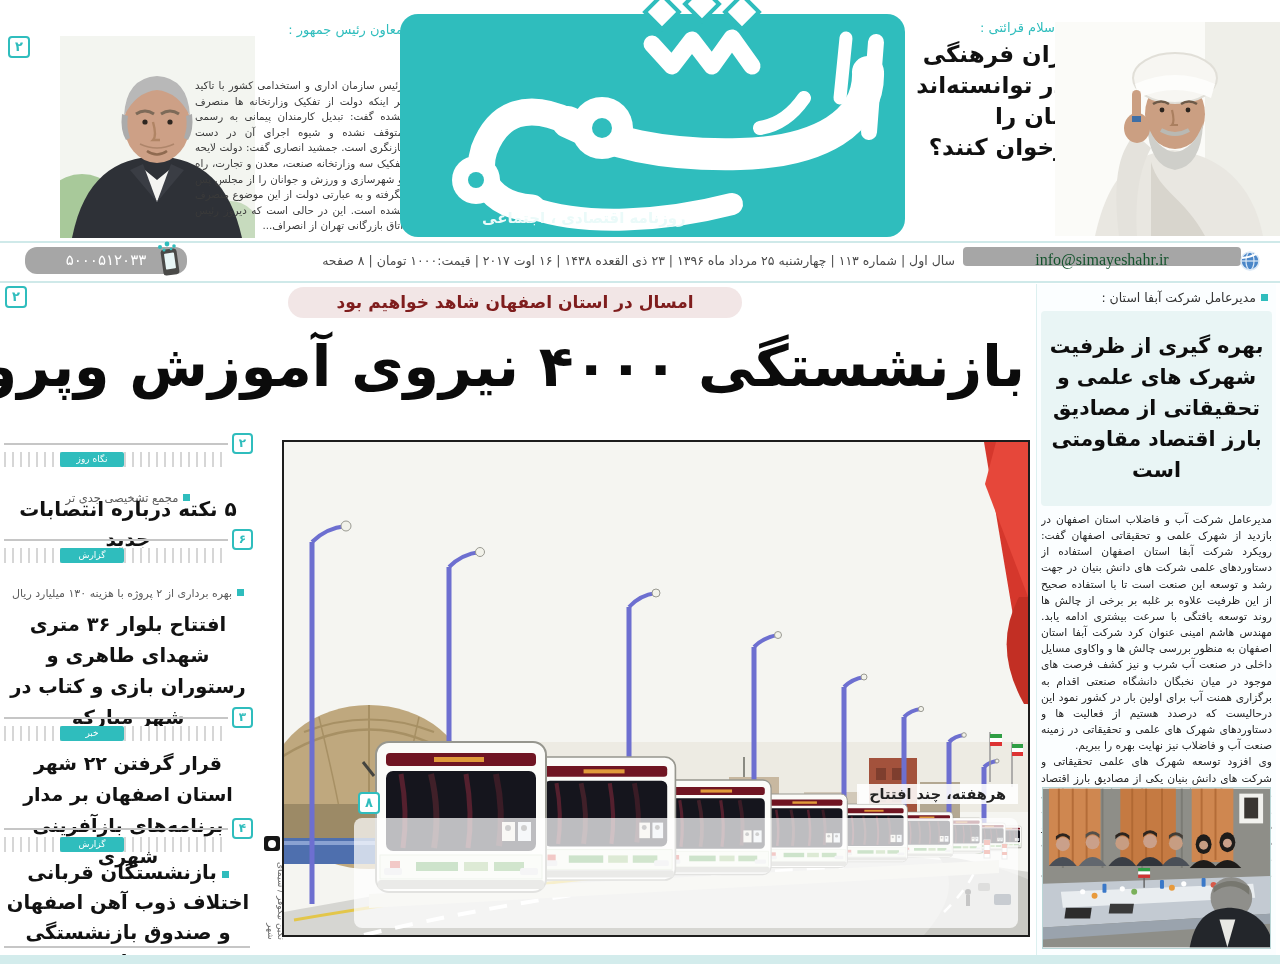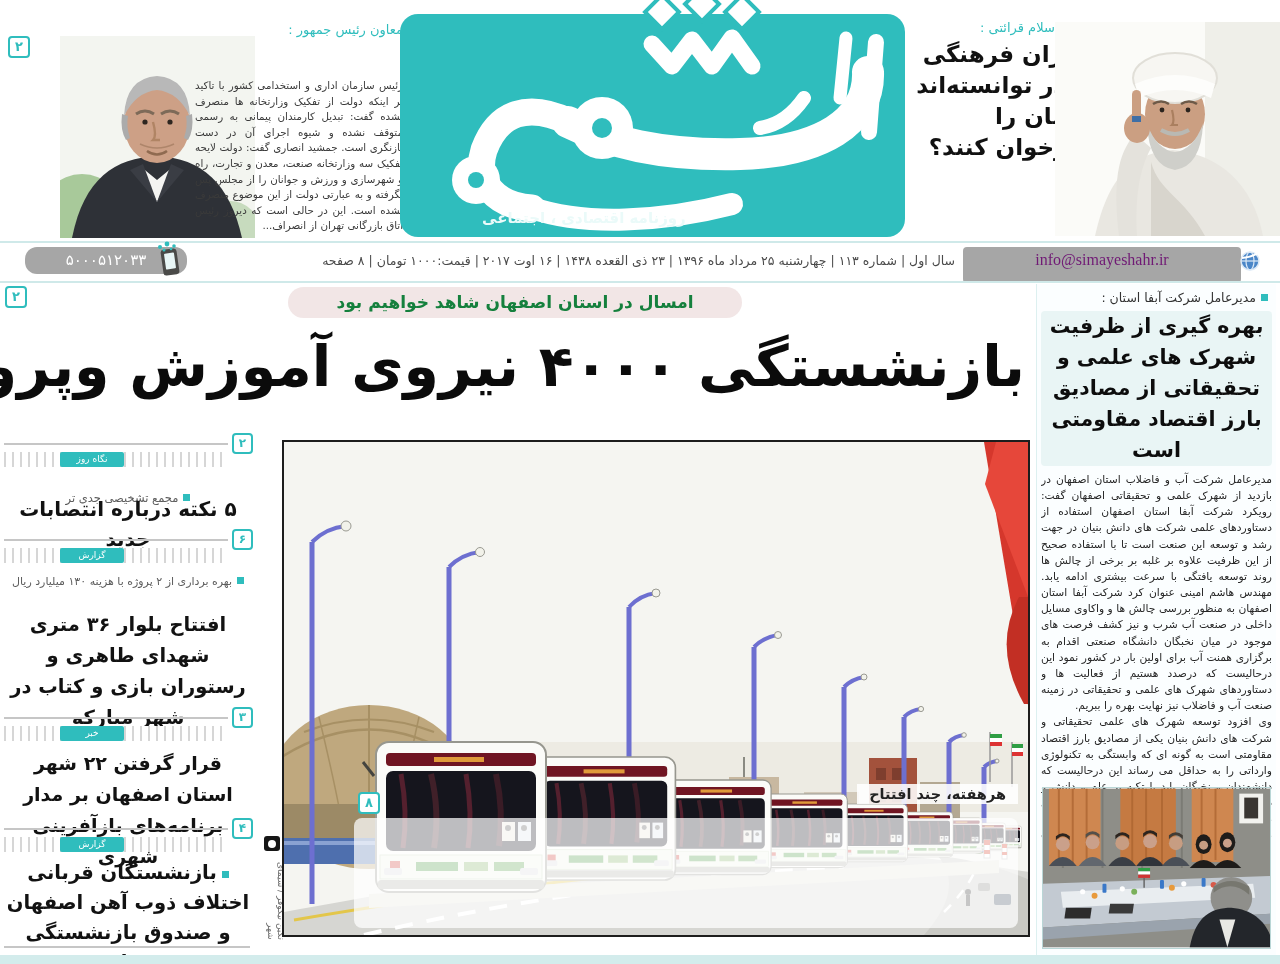--- a/index.html
+++ b/index.html
@@ -28,26 +28,26 @@
   .story-tr .kicker{position:absolute;top:0px;right:185px;color:var(--teal);font-size:13px;direction:rtl;white-space:nowrap;}
   .story-tr .hl{position:absolute;top:19px;left:0;width:205px;font-size:23px;line-height:31px;font-weight:bold;color:var(--ink);direction:rtl;text-align:right;}
   .story-tr .body{position:absolute;top:118px;left:0;width:208px;font-size:10.3px;line-height:15.6px;color:#3a3a3a;direction:rtl;text-align:justify;z-index:2;}
   .story-tr svg.portrait{position:absolute;right:0;top:2px;z-index:1;}
   
   .hair{position:absolute;left:0;width:1280px;height:2px;background:var(--hairline);}
   .smsbox{position:absolute;left:25px;top:247px;width:162px;height:27px;background:var(--bar-gray);
           color:#fff;font-size:15px;letter-spacing:2px;text-align:center;line-height:27px;border-radius:12px;}
   .phoneicon{position:absolute;left:152px;top:241px;width:34px;height:36px;}
   .dateline{position:absolute;left:210px;right:325px;top:253px;font-size:12.5px;color:#4a4a4a;direction:rtl;text-align:right;white-space:nowrap;overflow:hidden;}
-  .emailbox{position:absolute;left:963px;top:247px;width:278px;height:36px;background:var(--bar-gray);color:#701a75;
+  .emailbox{position:absolute;left:963px;top:247px;width:278px;height:19px;background:var(--bar-gray);color:#14532d;
             font-family:"Liberation Serif",serif;font-size:16px;text-align:center;line-height:26px;border-radius:4px;}
   .globeicon{position:absolute;left:1238px;top:249px;width:24px;height:24px;}
   
   .lead-pill{position:absolute;left:288px;top:287px;width:454px;height:31px;background:#f2e6e6;border-radius:16px;
-             color:#15803d;font-weight:bold;font-size:17px;line-height:31px;text-align:center;direction:rtl;}
+             color:#7f1d1d;font-weight:bold;font-size:17px;line-height:31px;text-align:center;direction:rtl;}
   .lead-hl{position:absolute;left:15px;top:316px;width:1010px;text-align:center;font-size:57px;font-weight:bold;
            color:#0b0b0b;direction:rtl;white-space:nowrap;line-height:100px;}
   
   .sidebar{position:absolute;left:0;top:432px;width:256px;height:525px;}
   .s-div{position:absolute;left:4px;right:28px;height:2px;background:#c6c6c6;}
   .s-badge{position:absolute;right:3px;width:21px;height:21px;background:#fff;border:2px solid var(--teal);color:var(--teal);
            font-weight:bold;font-size:12px;line-height:17px;text-align:center;border-radius:4px;}
   .s-stripes{position:absolute;left:4px;right:28px;height:15px;
              background:repeating-linear-gradient(to right,#d6d6d6 0,#d6d6d6 2px,#fff 2px,#fff 8px);}
   .s-pill{position:absolute;left:60px;width:64px;height:15px;background:var(--teal);color:#fff;font-size:9px;
@@ -66,21 +66,21 @@
            color:var(--teal);font-weight:bold;font-size:13px;line-height:18px;text-align:center;border-radius:4px;}
   .p-caption{position:absolute;right:12px;top:344px;z-index:5;background:rgba(255,255,255,.88);padding:2px 12px;
              font-size:14.5px;font-weight:bold;color:#222;direction:rtl;}
   .p-overlay{position:absolute;left:92px;right:12px;top:378px;height:110px;z-index:4;background:rgba(255,255,255,.72);
              border-radius:8px;text-align:center;direction:rtl;padding-top:2px;}
   .p-overlay .l{font-size:33px;font-weight:bold;color:#0a0a0a;line-height:52px;white-space:nowrap;}
   
   .rightcol{position:absolute;left:1036px;top:284px;width:240px;height:673px;background:#fbfeff;border-left:1px solid #ddf0f0;padding:4px 4px 0 4px;}
   .rc-kick{font-size:12.5px;color:#333;direction:rtl;text-align:right;padding:2px 4px;}
   .rc-hl{margin-top:4px;background:#e9f5f5;border-radius:4px;font-size:20.5px;line-height:31px;font-weight:bold;
-         color:#0d0d0d;text-align:center;direction:rtl;padding:0 2px;}
+         color:#0d0d0d;text-align:center;direction:rtl;padding:20px 2px;}
   .rc-body{margin-top:6px;font-size:10.7px;line-height:16.15px;color:#262626;text-align:justify;direction:rtl;
            white-space:pre-line;max-height:372px;overflow:hidden;}
   .rc-photo{position:absolute;left:5px;right:5px;bottom:8px;height:162px;border:1px solid #b9d6d6;overflow:hidden;}
   .bottomstrip{position:absolute;left:0;top:955px;width:1280px;height:9px;background:#d3ecec;}
 </style>
 </head>
 <body>
 
 <div class="page">
 
@@ -203,21 +203,21 @@
       <div class="s-pill" style="top:20px;">نگاه روز</div>
       <div class="s-kick" style="top:59px;"><span class="bullet"></span><span>مجمع تشخیصی جدی تر</span></div>
       <div class="s-hl" style="top:62px;font-size:20px;line-height:30px;">۵ نکته درباره انتصابات جدید</div>
     </div>
 
     <div>
       <div class="s-div" style="top:107px;"></div>
       <div class="s-badge" style="top:97px;">۶</div>
       <div class="s-stripes" style="top:116px;"></div>
       <div class="s-pill" style="top:116px;">گزارش</div>
-      <div class="s-kick" style="top:143px;font-size:11px;"><span class="bullet"></span><span>بهره برداری از ۲ پروژه با هزینه ۱۳۰ میلیارد ریال</span></div>
+      <div class="s-kick" style="top:155px;font-size:11px;"><span class="bullet"></span><span>بهره برداری از ۲ پروژه با هزینه ۱۳۰ میلیارد ریال</span></div>
       <div class="s-hl" style="top:177px;font-size:19.5px;line-height:31px;">افتتاح بلوار ۳۶ متری شهدای طاهری و رستوران بازی و کتاب در شهر مبارکه</div>
     </div>
 
     <div>
       <div class="s-div" style="top:285px;"></div>
       <div class="s-badge" style="top:275px;">۳</div>
       <div class="s-stripes" style="top:294px;"></div>
       <div class="s-pill" style="top:294px;">خبر</div>
       <div class="s-hl" style="top:316px;font-size:19px;line-height:31px;">قرار گرفتن ۲۲ شهر استان اصفهان بر مدار برنامه‌های بازآفرینی شهری</div>
     </div>

